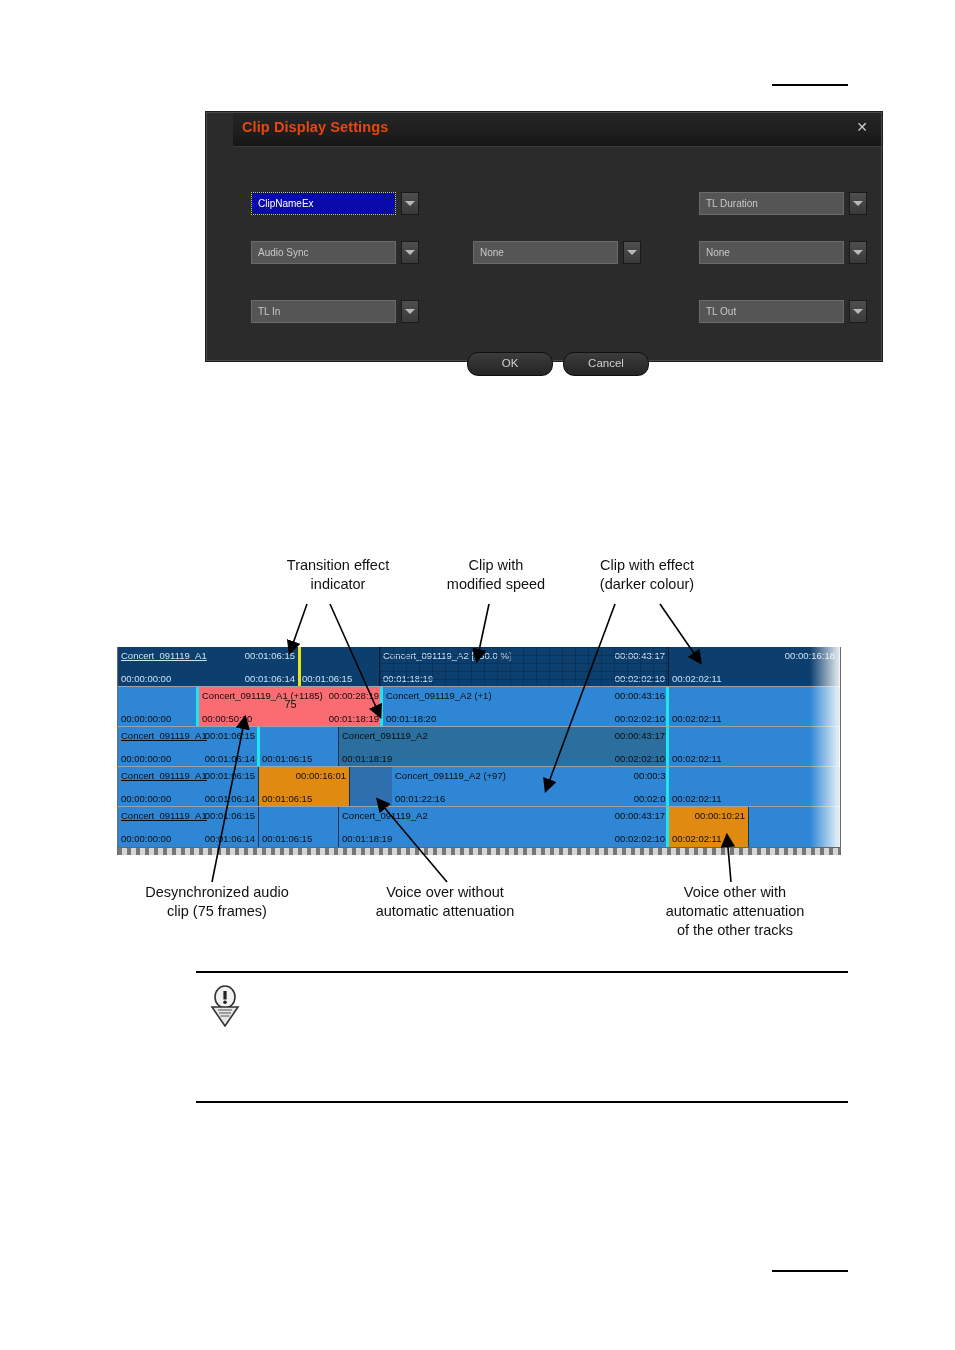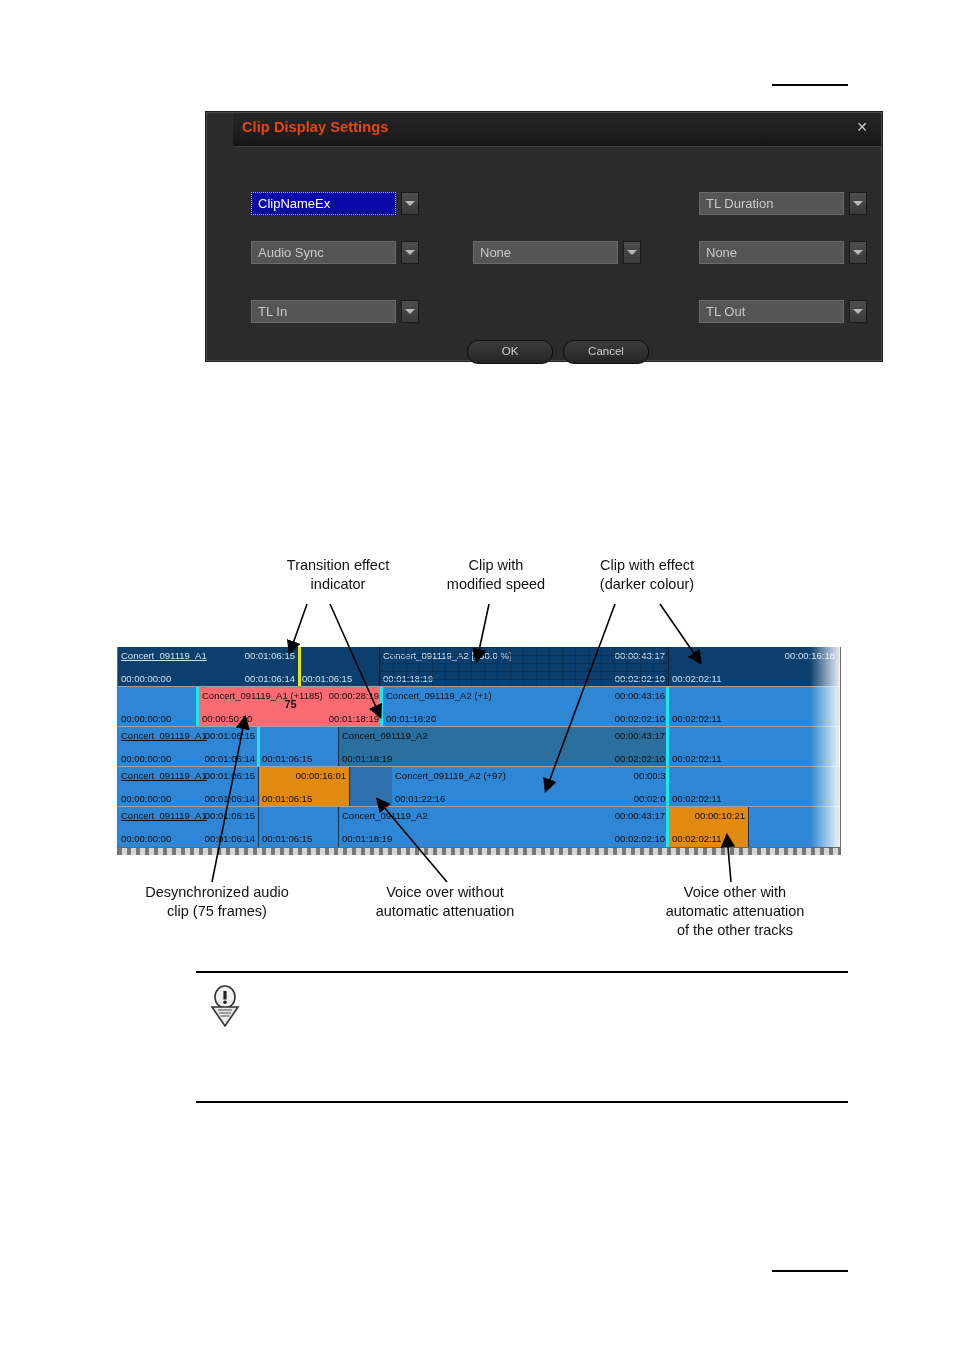--- a/index.html
+++ b/index.html
@@ -34,21 +34,21 @@
     position:absolute;right:10px;top:5px;width:18px;height:18px;
     color:#c9c9c9;font-size:14px;line-height:18px;text-align:center;
     cursor:pointer;
   }
   #dialog-body{position:relative;height:213px;background:#2b2b2b;}
 
   .combo{position:absolute;height:23px;display:flex;}
   .combo .field{
     flex:1 1 auto;height:23px;box-sizing:border-box;
     background:#555555;border:1px solid #6a6a6a;
-    color:#c9c9c9;font-size:13px;line-height:21px;padding-left:6px;
+    color:#c9c9c9;font-size:10px;line-height:21px;padding-left:6px;
     overflow:hidden;white-space:nowrap;
   }
   .combo.sel .field{
     background:#0a0aa8;border:1px dotted #cfcf52;color:#ffffff;
   }
   .combo .arrow{
     width:18px;height:23px;margin-left:5px;box-sizing:border-box;
     background:linear-gradient(to bottom,#4e4e4e,#3a3a3a);
     border:1px solid #1a1a1a;
     display:flex;align-items:center;justify-content:center;
@@ -62,21 +62,21 @@
   
   #cb-clipname{left:18px;top:45px;width:168px;}
   #cb-audiosync{left:18px;top:94px;width:168px;}
   #cb-tlin{left:18px;top:153px;width:168px;}
   #cb-none-mid{left:240px;top:94px;width:168px;}
   #cb-tlduration{left:466px;top:45px;width:168px;}
   #cb-none-right{left:466px;top:94px;width:168px;}
   #cb-tlout{left:466px;top:153px;width:168px;}
 
   .dlg-btn{
-    position:absolute;top:193px;width:84px;height:22px;
+    position:absolute;top:205px;width:84px;height:22px;
     background:linear-gradient(to bottom,#3c3c3c,#242424);
     border:1px solid #0f0f0f;border-radius:11px;
     color:#cfcfcf;font-size:11.5px;line-height:20px;text-align:center;
     cursor:pointer;
   }
   #btn-ok{left:234px;}
   #btn-cancel{left:330px;}
 
   
   .callout{
@@ -119,21 +119,21 @@
   .clip .bl-tc{
     position:absolute;left:3px;bottom:3px;font-size:9.5px;color:#0d0d0d;
     white-space:nowrap;font-family:"Liberation Sans", sans-serif;
   }
   .clip .br-tc{
     position:absolute;right:3px;bottom:3px;font-size:9.5px;color:#0d0d0d;
     white-space:nowrap;font-family:"Liberation Sans", sans-serif;
   }
   .clip .center-num{
     position:absolute;left:50%;top:11px;transform:translateX(-50%);
-    font-size:11px;font-weight:bold;color:#111;
+    font-size:11px;font-weight:normal;color:#111;
   }
 
   .c-blue{background:#2f86d4;border-right:1px solid #16344f;}
   .c-blue-dark{background:#0d3f6e;border-right:1px solid #041d33;}
   .c-blue-effect{background:#2b6f9f;border-right:1px solid #16344f;}
   .c-red{background:#fb6b72;border-right:1px solid #16344f;}
   .c-orange{background:#e08a12;border-right:1px solid #16344f;}
   .c-selected{background:#1b1b8e;border:1px solid #e9e9f7;}
   .c-blue-dark .tl-name,.c-blue-dark .br-tc,.c-blue-dark .bl-tc,.c-blue-dark .tr-dur{color:#cfe2f2;}
   .c-blue-dark .tl-name.underline{text-decoration:underline;}

